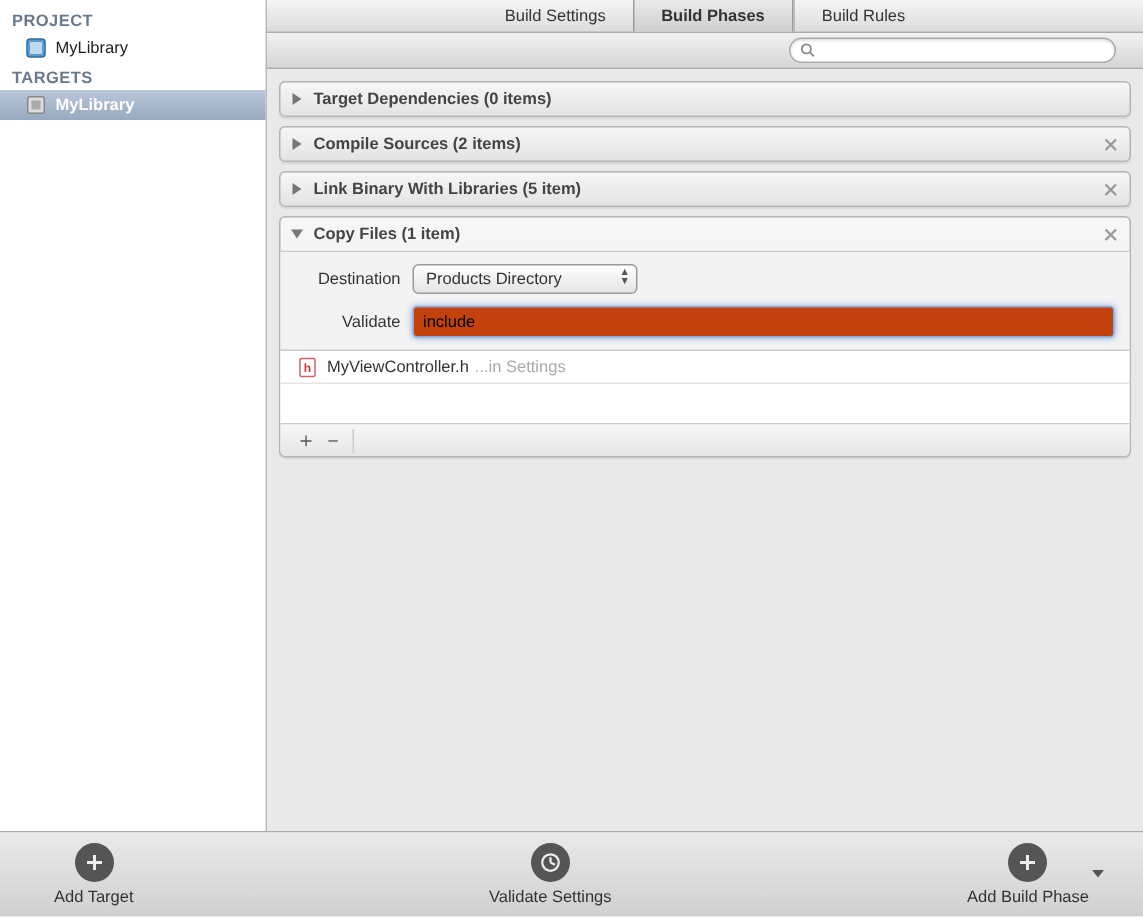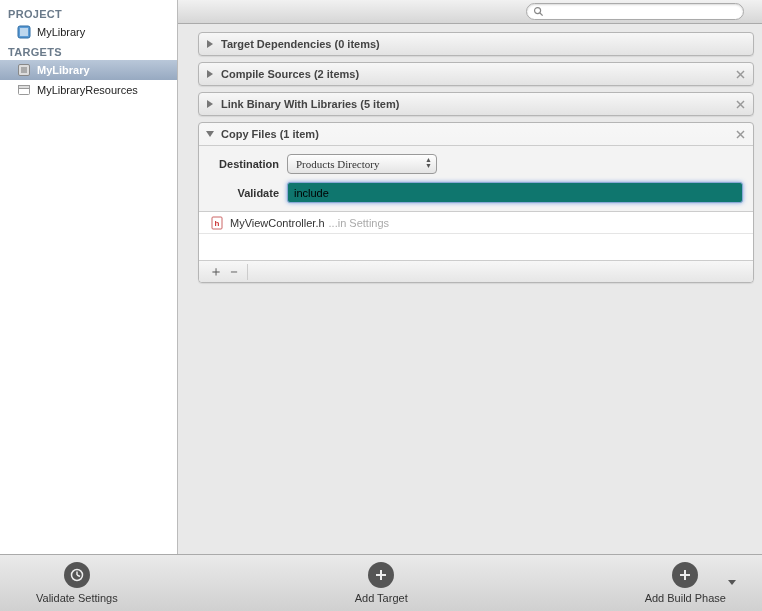--- a/index.html
+++ b/index.html
@@ -108,21 +108,20 @@
 .search-field svg { margin-right: 3px; flex-shrink:0; }
 .search-input {
   border: none; outline: none; font-size: 11px; width: 100%; background: transparent;
 }
 
 .phases {
   padding: 8px 8px 0 8px;
   display: flex;
   flex-direction: column;
   gap: 6px;
-  margin-left: 12px;
 }
 .phase {
   border: 1px solid #b5b5b5;
   border-radius: 4px;
   background: linear-gradient(to bottom, #f7f7f7, #e3e3e3);
   box-shadow: 0 1px 1px rgba(0,0,0,0.08);
 }
 .phase-header {
   height: 22px;
   display: flex;
@@ -152,50 +151,48 @@
   display: flex;
   align-items: center;
   margin-bottom: 8px;
 }
 .form-label {
   width: 70px;
   text-align: right;
   font-size: 11px;
   color: #333;
   margin-right: 8px;
-  font-weight: bold;
 }
 .select-box {
   height: 20px;
   border: 1px solid #9a9a9a;
   border-radius: 4px;
   background: linear-gradient(to bottom,#fefefe,#e4e4e4);
   display: flex;
   align-items: center;
   padding: 0 18px 0 8px;
   font-size: 11px;
   position: relative;
   min-width: 150px;
   box-shadow: 0 1px 0 rgba(255,255,255,0.6) inset;
-  font-family: Liberation Serif, serif;
 }
 .select-arrows {
   position: absolute; right: 4px; top: 2px;
   display:flex; flex-direction:column; line-height:6px; font-size:7px; color:#555;
 }
 .text-input {
   flex: 1;
   height: 21px;
   border: 1px solid #8aa9d6;
   border-radius: 3px;
   box-shadow: 0 0 4px rgba(80,130,220,0.7);
   padding: 0 6px;
   font-size: 11px;
   outline: none;
-  background:#0f766e;
+  background:#c2410c;
 }
 .checkbox-row {
   display:flex; align-items:center; margin-left: 0px; margin-bottom:6px;
 }
 .checkbox-row input { margin-right:6px; }
 
 .file-list {
   border-top: 1px solid #ccc;
   margin: 0 -10px;
 }
@@ -272,33 +269,29 @@
     <div class="sidebar-item selected">
       <span class="icon-box">
         <svg width="14" height="14" viewBox="0 0 14 14">
             <rect x="1.5" y="1.5" width="11" height="11" rx="1.5" fill="#ddd" stroke="#888"></rect>
             <rect x="4" y="4" width="6" height="6" fill="#aaa"></rect>
           </svg>
       </span>
       <span class="item-label">MyLibrary</span>
     </div>
 
-    <div class="sidebar-item">
-      <span class="icon-box">
-        <svg width="14" height="14" viewBox="0 0 14 14">
-            <rect x="1.5" y="2.5" width="11" height="9" rx="1" fill="#fff" stroke="#999"></rect>
-            <rect x="1.5" y="2.5" width="11" height="3" fill="#ddd" stroke="#999"></rect>
-          </svg>
-      </span>
-      <span class="item-label">MyLibraryResources</span>
-    </div>
   </div>
 
   <div class="content">
 
+    <div class="tabbar">
+      <div class="tab">Build Settings</div>
+      <div class="tab active">Build Phases</div>
+      <div class="tab">Build Rules</div>
+    </div>
 
     <div class="searchbar">
       <div class="search-field">
         <svg width="11" height="11" viewBox="0 0 12 12">
             <circle cx="5" cy="5" r="3.3" fill="none" stroke="#888" stroke-width="1.3"></circle>
             <line x1="7.6" y1="7.6" x2="10.5" y2="10.5" stroke="#888" stroke-width="1.3"></line>
           </svg>
         <input class="search-input" placeholder="" style="">
       </div>
     </div>
@@ -402,35 +395,35 @@
       </div>
 
     </div>
   </div>
 </div>
 
 <div class="footer">
   <div class="footer-item">
     <div class="footer-icon-circle">
       <svg width="14" height="14" viewBox="0 0 14 14">
+          <line x1="7" y1="2" x2="7" y2="12" stroke="#eee" stroke-width="2"></line>
+          <line x1="2" y1="7" x2="12" y2="7" stroke="#eee" stroke-width="2"></line>
+        </svg>
+    </div>
+    <span>Add Target</span>
+  </div>
+  <div class="footer-item">
+    <div class="footer-icon-circle">
+      <svg width="14" height="14" viewBox="0 0 14 14">
           <circle cx="7" cy="7" r="5.5" fill="none" stroke="#eee" stroke-width="1.5"></circle>
           <line x1="7" y1="7" x2="7" y2="3.5" stroke="#eee" stroke-width="1.5"></line>
           <line x1="7" y1="7" x2="10" y2="8.5" stroke="#eee" stroke-width="1.5"></line>
         </svg>
     </div>
     <span>Validate Settings</span>
-  </div>
-  <div class="footer-item">
-    <div class="footer-icon-circle">
-      <svg width="14" height="14" viewBox="0 0 14 14">
-          <line x1="7" y1="2" x2="7" y2="12" stroke="#eee" stroke-width="2"></line>
-          <line x1="2" y1="7" x2="12" y2="7" stroke="#eee" stroke-width="2"></line>
-        </svg>
-    </div>
-    <span>Add Target</span>
   </div>
   <div class="footer-item dropdown">
     <div class="footer-icon-circle">
       <svg width="14" height="14" viewBox="0 0 14 14">
           <line x1="7" y1="2" x2="7" y2="12" stroke="#eee" stroke-width="2"></line>
           <line x1="2" y1="7" x2="12" y2="7" stroke="#eee" stroke-width="2"></line>
         </svg>
     </div>
     <span>Add Build Phase</span>
   </div>

